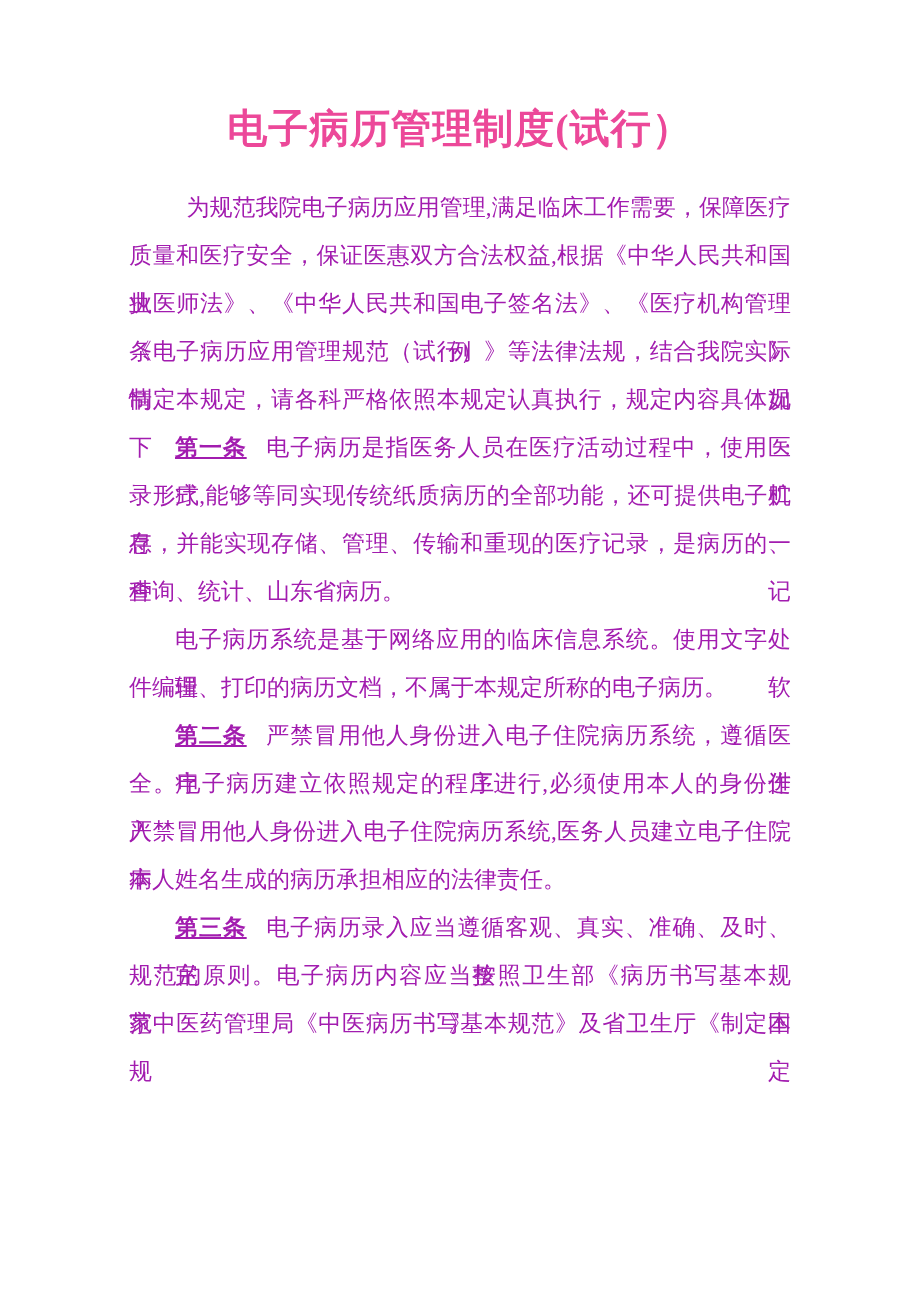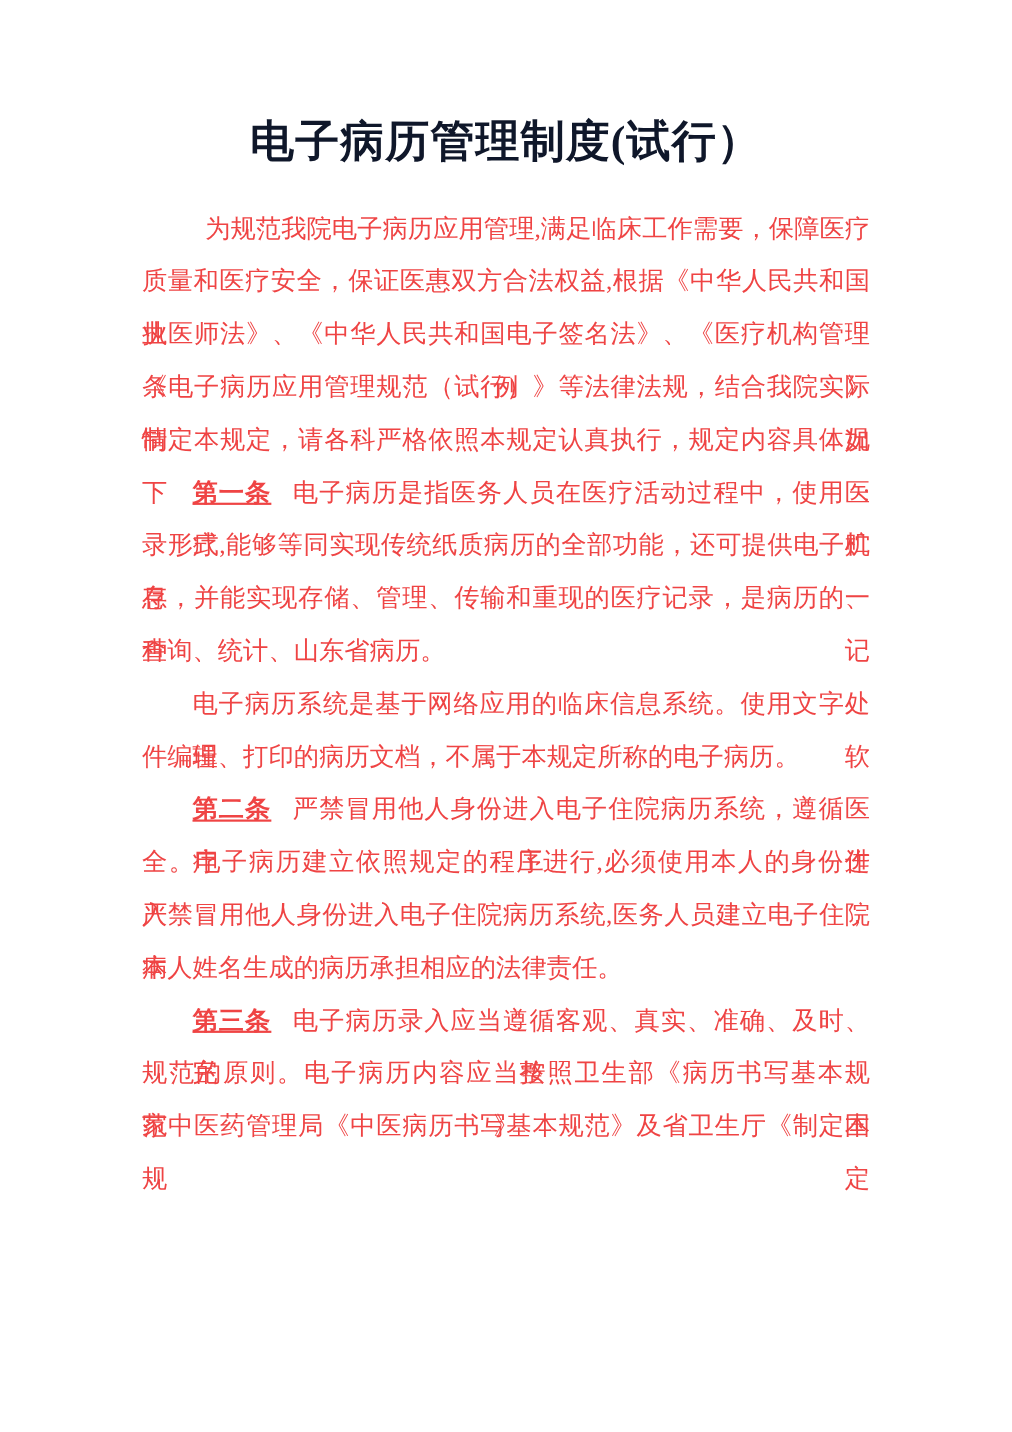--- a/index.html
+++ b/index.html
@@ -16,41 +16,41 @@
     height: 1302px;
     background: #ffffff;
     position: relative;
   }
   .title {
     padding-top: 104px;
     font-size: 40px;
     line-height: 50px;
     font-weight: 700;
     text-align: center;
-    color: #0f172a;
+    color: #ec4899;
     letter-spacing: 1px;
   }
   .content {
     margin: 30px auto 0 auto;
     width: 662px;
     font-size: 23px;
     color: #000000;
   }
   .line {
     height: 48px;
     line-height: 48px;
     text-align: justify;
     text-align-last: justify;
     word-break: break-all;
     white-space: normal;
   }
   .line.end {
     text-align-last: left;
   }
-  .seg { color: #ef4444; }
+  .seg { color: #a21caf; }
   .seg.bold {
     font-weight: 700;
     margin-right: 0.85em;
     text-decoration: underline;
   }
 </style>
 </head>
 <body>
 
 <div class="page">

